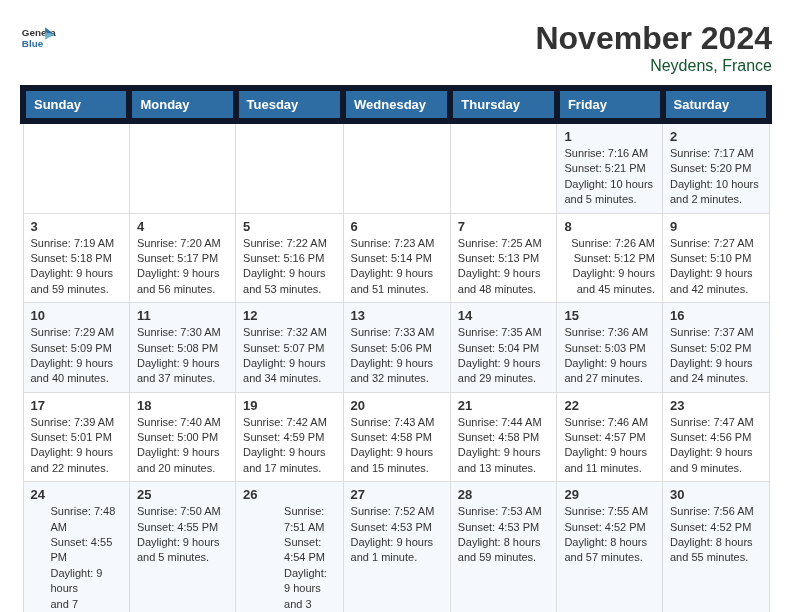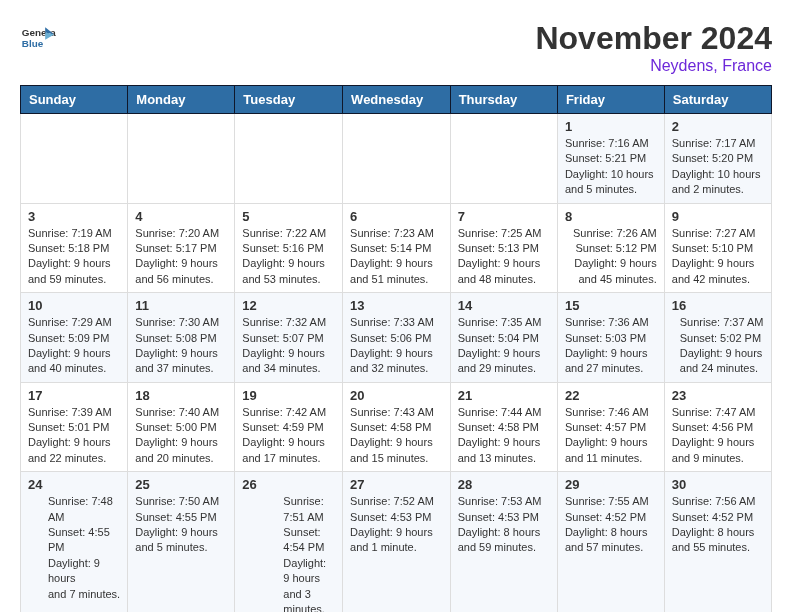--- a/index.html
+++ b/index.html
@@ -28,34 +28,34 @@
     .title-block {
       text-align: right;
     }
     .month-title {
       font-size: 32px;
       font-weight: bold;
       color: #333;
     }
     .location {
       font-size: 16px;
-      color: #6d28d9;
+      color: #14532d;
     }
     table {
       width: 100%;
       border-collapse: collapse;
     }
     thead tr th {
       background-color: #2e6da4;
       color: #fff;
       text-align: left;
       padding: 6px 8px;
       font-size: 13px;
       font-weight: bold;
-      border: 1px solid #0f172a;
+      border: 6px solid #0f172a;
     }
     tbody tr td {
       vertical-align: top;
       padding: 5px 7px;
       border: 1px solid #ddd;
       font-size: 11px;
       color: #333;
       background: #fff;
       width: 108px;
       height: 80px;
@@ -222,21 +222,21 @@
         </td>
         <td>
           <span class="day-number">15</span>
           <div class="day-info" style="white-space: pre-line;">Sunrise: 7:36 AM
 Sunset: 5:03 PM
 Daylight: 9 hours
 and 27 minutes.</div>
         </td>
         <td>
           <span class="day-number">16</span>
-          <div class="day-info" style="white-space: pre-line; margin-left: 8px;">Sunrise: 7:37 AM
+          <div class="day-info" style="white-space: pre-line;">Sunrise: 7:37 AM
 Sunset: 5:02 PM
 Daylight: 9 hours
 and 24 minutes.</div>
         </td>
       </tr>
       <tr>
         <td>
           <span class="day-number">17</span>
           <div class="day-info" style="white-space: pre-line;">Sunrise: 7:39 AM
 Sunset: 5:01 PM

